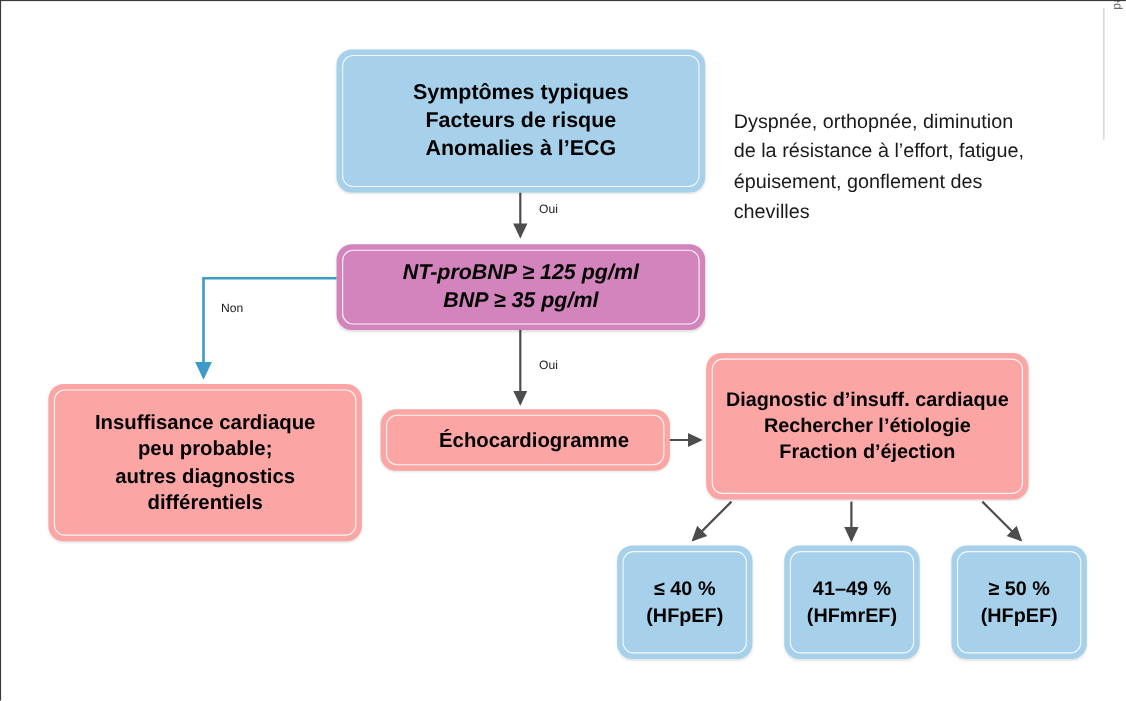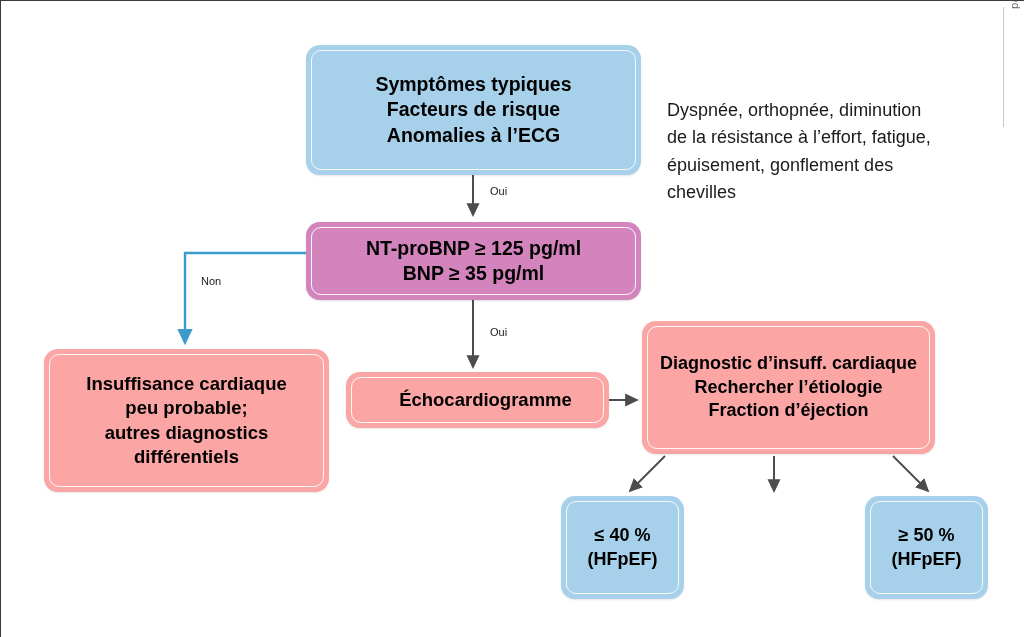--- a/index.html
+++ b/index.html
@@ -45,21 +45,21 @@
     border: 1.4px solid rgba(255,255,255,0.85);
     pointer-events: none;
   }
   .node .lbl {
     position: relative;
     z-index: 2;
     white-space: nowrap;
   }
 
   .node.blue  { background: #a7d1ea; }
-  .node.pink  { background: #d384bd; }
+  .node.pink  { background: #d384bd; font-style: italic; }
   .node.gray  { background: #fca5a5; }
 
   .node.gray .inner { border-color: rgba(255,255,255,0.9); }
   .node.pink .inner { border-color: rgba(255,255,255,0.92); }
 
   
   .node.blue  { box-shadow: 0 1px 2px rgba(0,0,0,0.10); }
   .node.pink  { box-shadow: 0 1px 2px rgba(0,0,0,0.12); }
   .node.gray  { box-shadow: 0 1px 2px rgba(0,0,0,0.10); }
 
@@ -208,20 +208,25 @@
     <span class="lbl">Rechercher l’étiologie</span>
     <span class="lbl">Fraction d’éjection</span>
   </div>
 
   <div class="node blue" id="node-hfref">
     <span class="inner"></span>
     <span class="lbl">≤ 40 %</span>
     <span class="lbl">(HFpEF)</span>
   </div>
 
+  <div class="node blue" id="node-hfmref">
+    <span class="inner"></span>
+    <span class="lbl">41–49 %</span>
+    <span class="lbl">(HFmrEF)</span>
+  </div>
 
   <div class="node blue" id="node-hfpef">
     <span class="inner"></span>
     <span class="lbl">≥ 50 %</span>
     <span class="lbl">(HFpEF)</span>
   </div>
 
   <div id="side-note">
     <span class="ln">Dyspnée, orthopnée, diminution</span>
     <span class="ln">de la résistance à l’effort, fatigue,</span>

